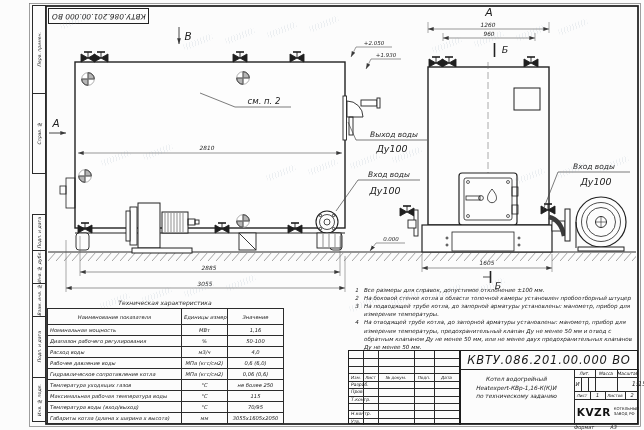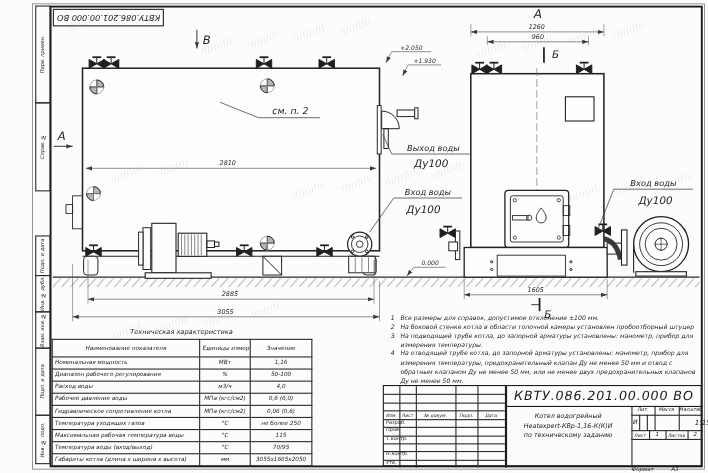--- a/index.html
+++ b/index.html
@@ -456,20 +456,28 @@
     <div class="tl-t" style="left:246px;top:18px;width:22px;height:8px;font-size:4.4px">Масса</div>
     <div class="tl-t" style="left:268px;top:18px;width:22px;height:8px;font-size:4.4px">Масштаб</div>
     <div class="tl-t" style="left:225px;top:26px;width:7px;height:14px;font-size:5.5px">И</div>
     <div class="tl-t" style="left:268px;top:26px;width:44px;height:14px;font-size:6.5px">1:15</div>
 
     <div class="tl-t" style="left:225px;top:40px;width:16px;height:8px;font-size:4.2px">Лист</div>
     <div class="tl-t" style="left:241px;top:40px;width:15px;height:8px;font-size:5px">1</div>
     <div class="tl-t" style="left:256px;top:40px;width:20px;height:8px;font-size:4.2px">Листов</div>
     <div class="tl-t" style="left:276px;top:40px;width:14px;height:8px;font-size:5px">2</div>
 
+    <div class="tl-t logo" style="left:226px;top:49px;width:63px;height:24px">
+      <span class="bars"></span>
+      <span class="kvzr">KVZR</span>
+      <span class="logosub">
+        <span>КОТЕЛЬНЫЙ</span>
+        <span>ЗАВОД РФ</span>
+      </span>
+    </div>
   </div>
 
   <div class="abs fmt">
     <span>Формат</span>
     <span>А3</span>
   </div>
 
 <div class="wm" style="left: 60px; top: 18px;"></div>
     <div class="wm" style="left: 143px; top: 149px;"></div>
     <div class="wm" style="left: 226px; top: 280px;"></div>

